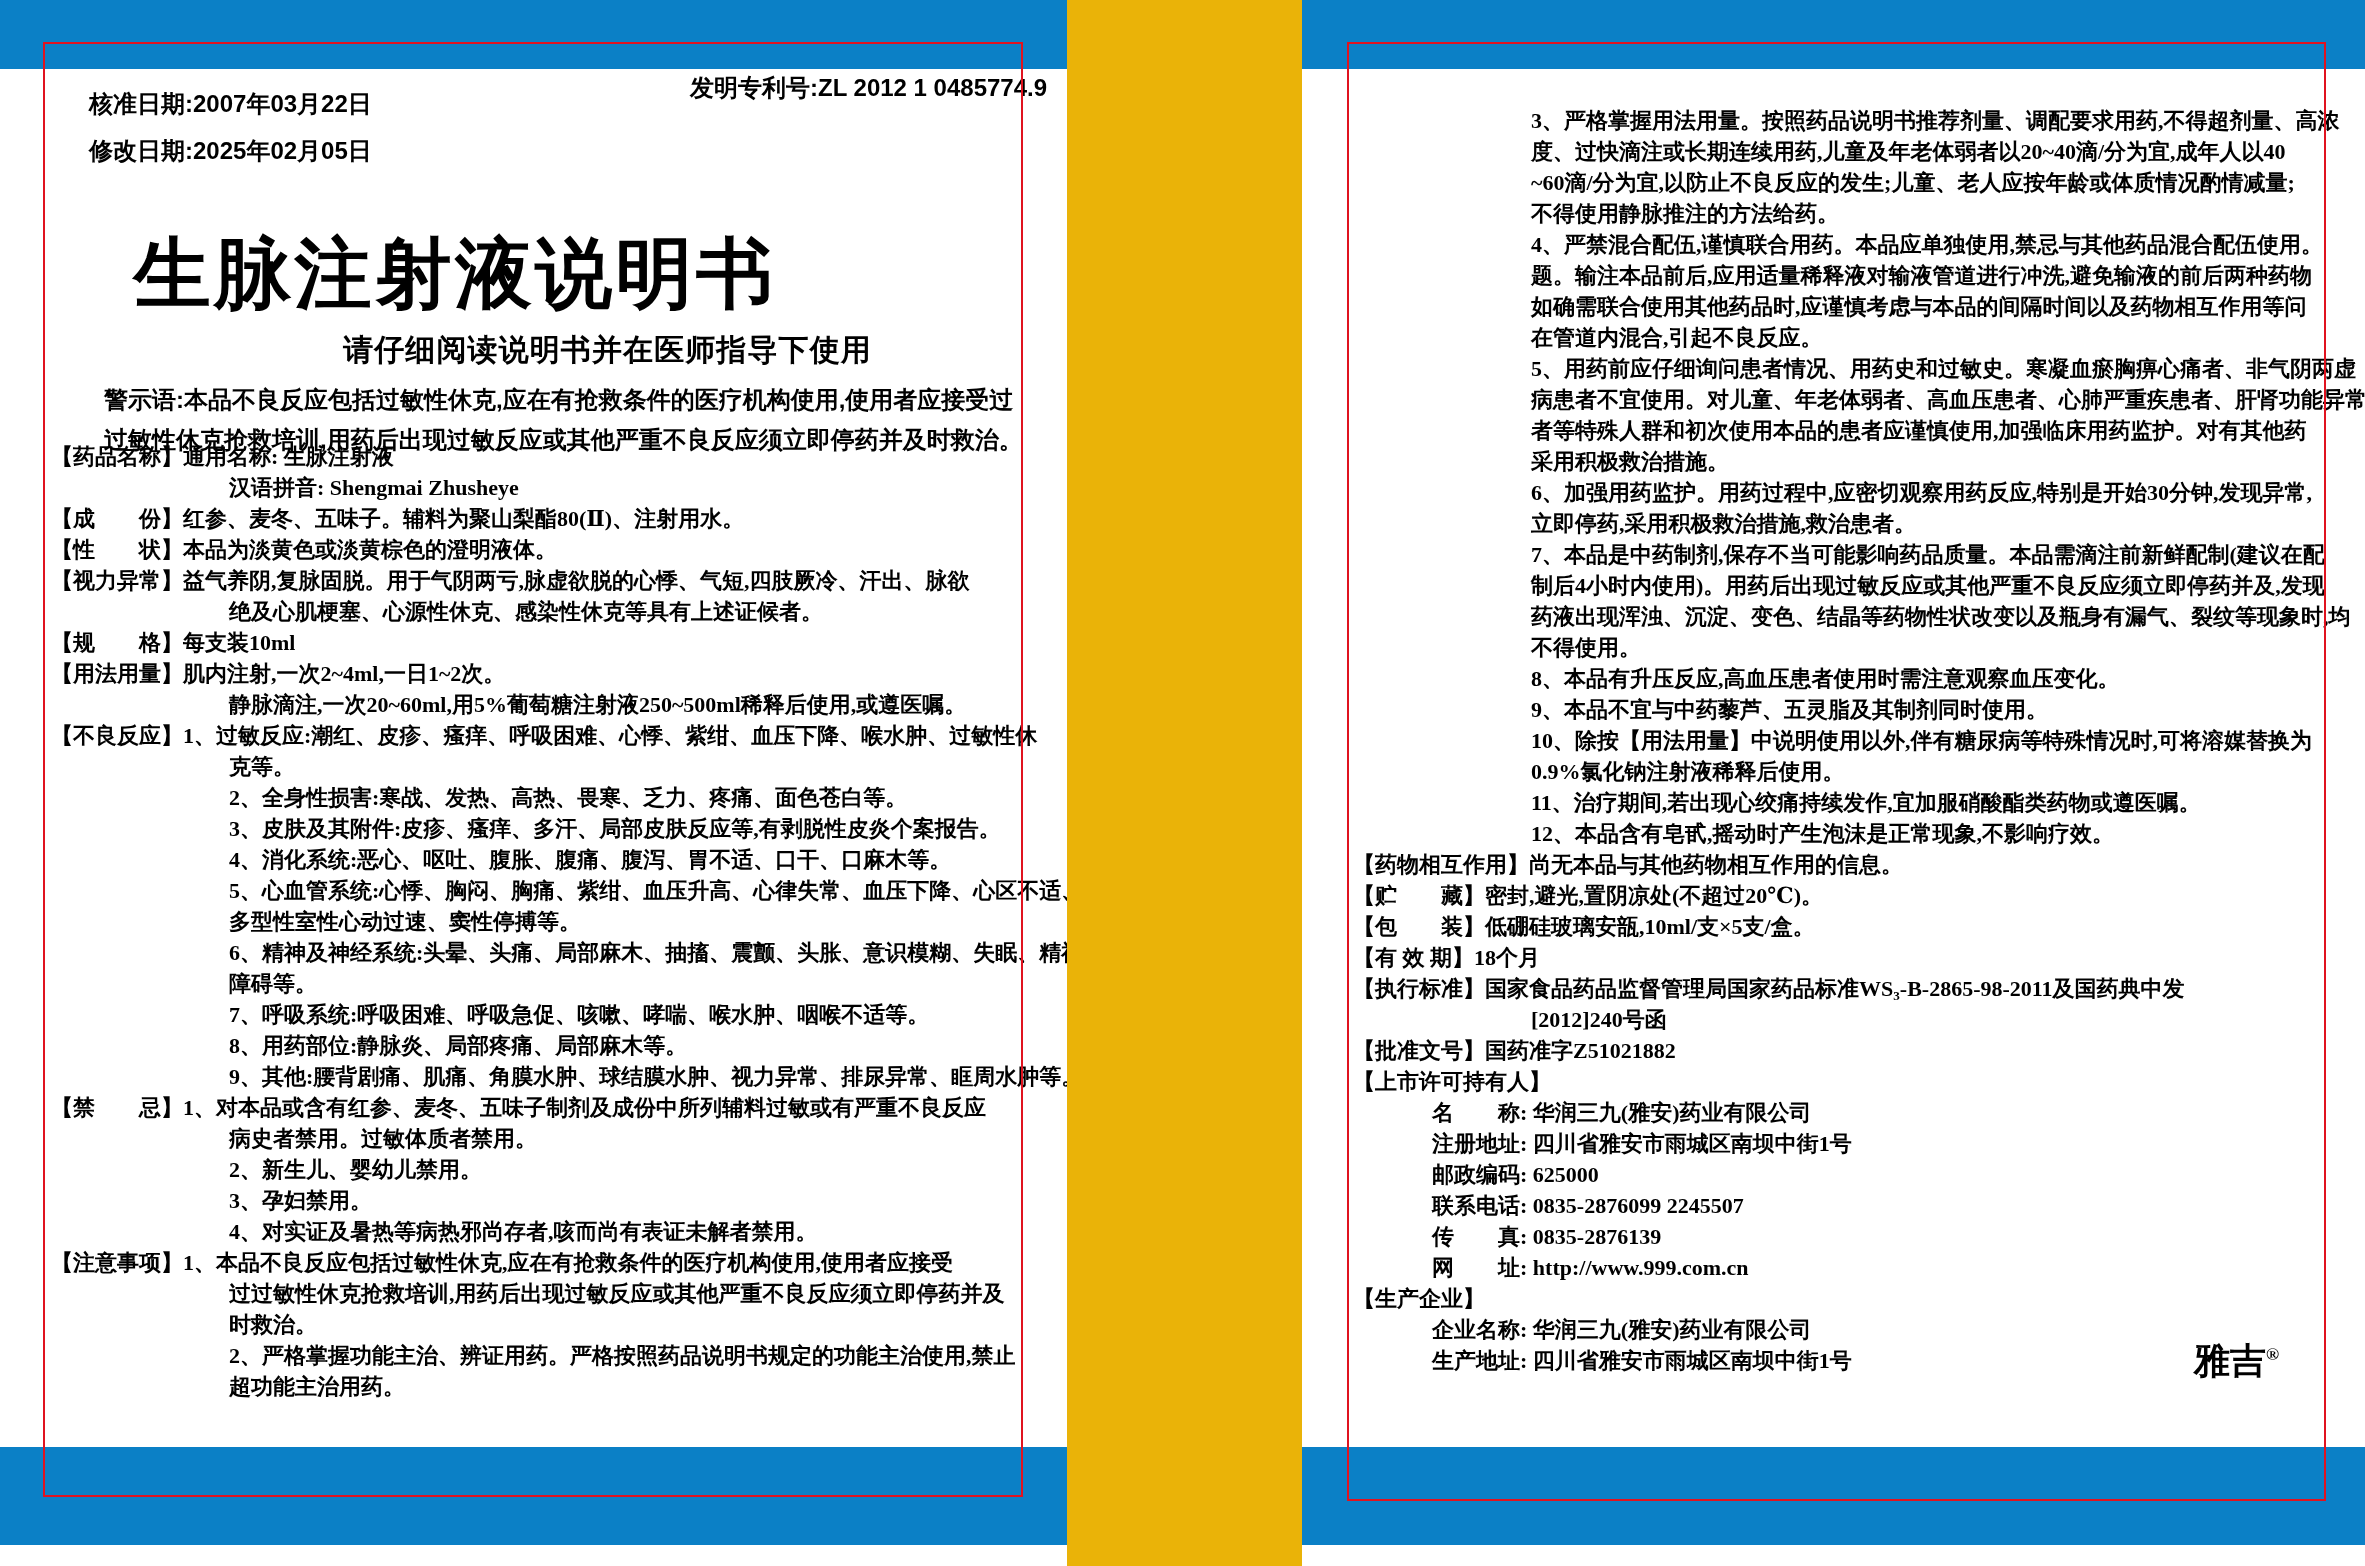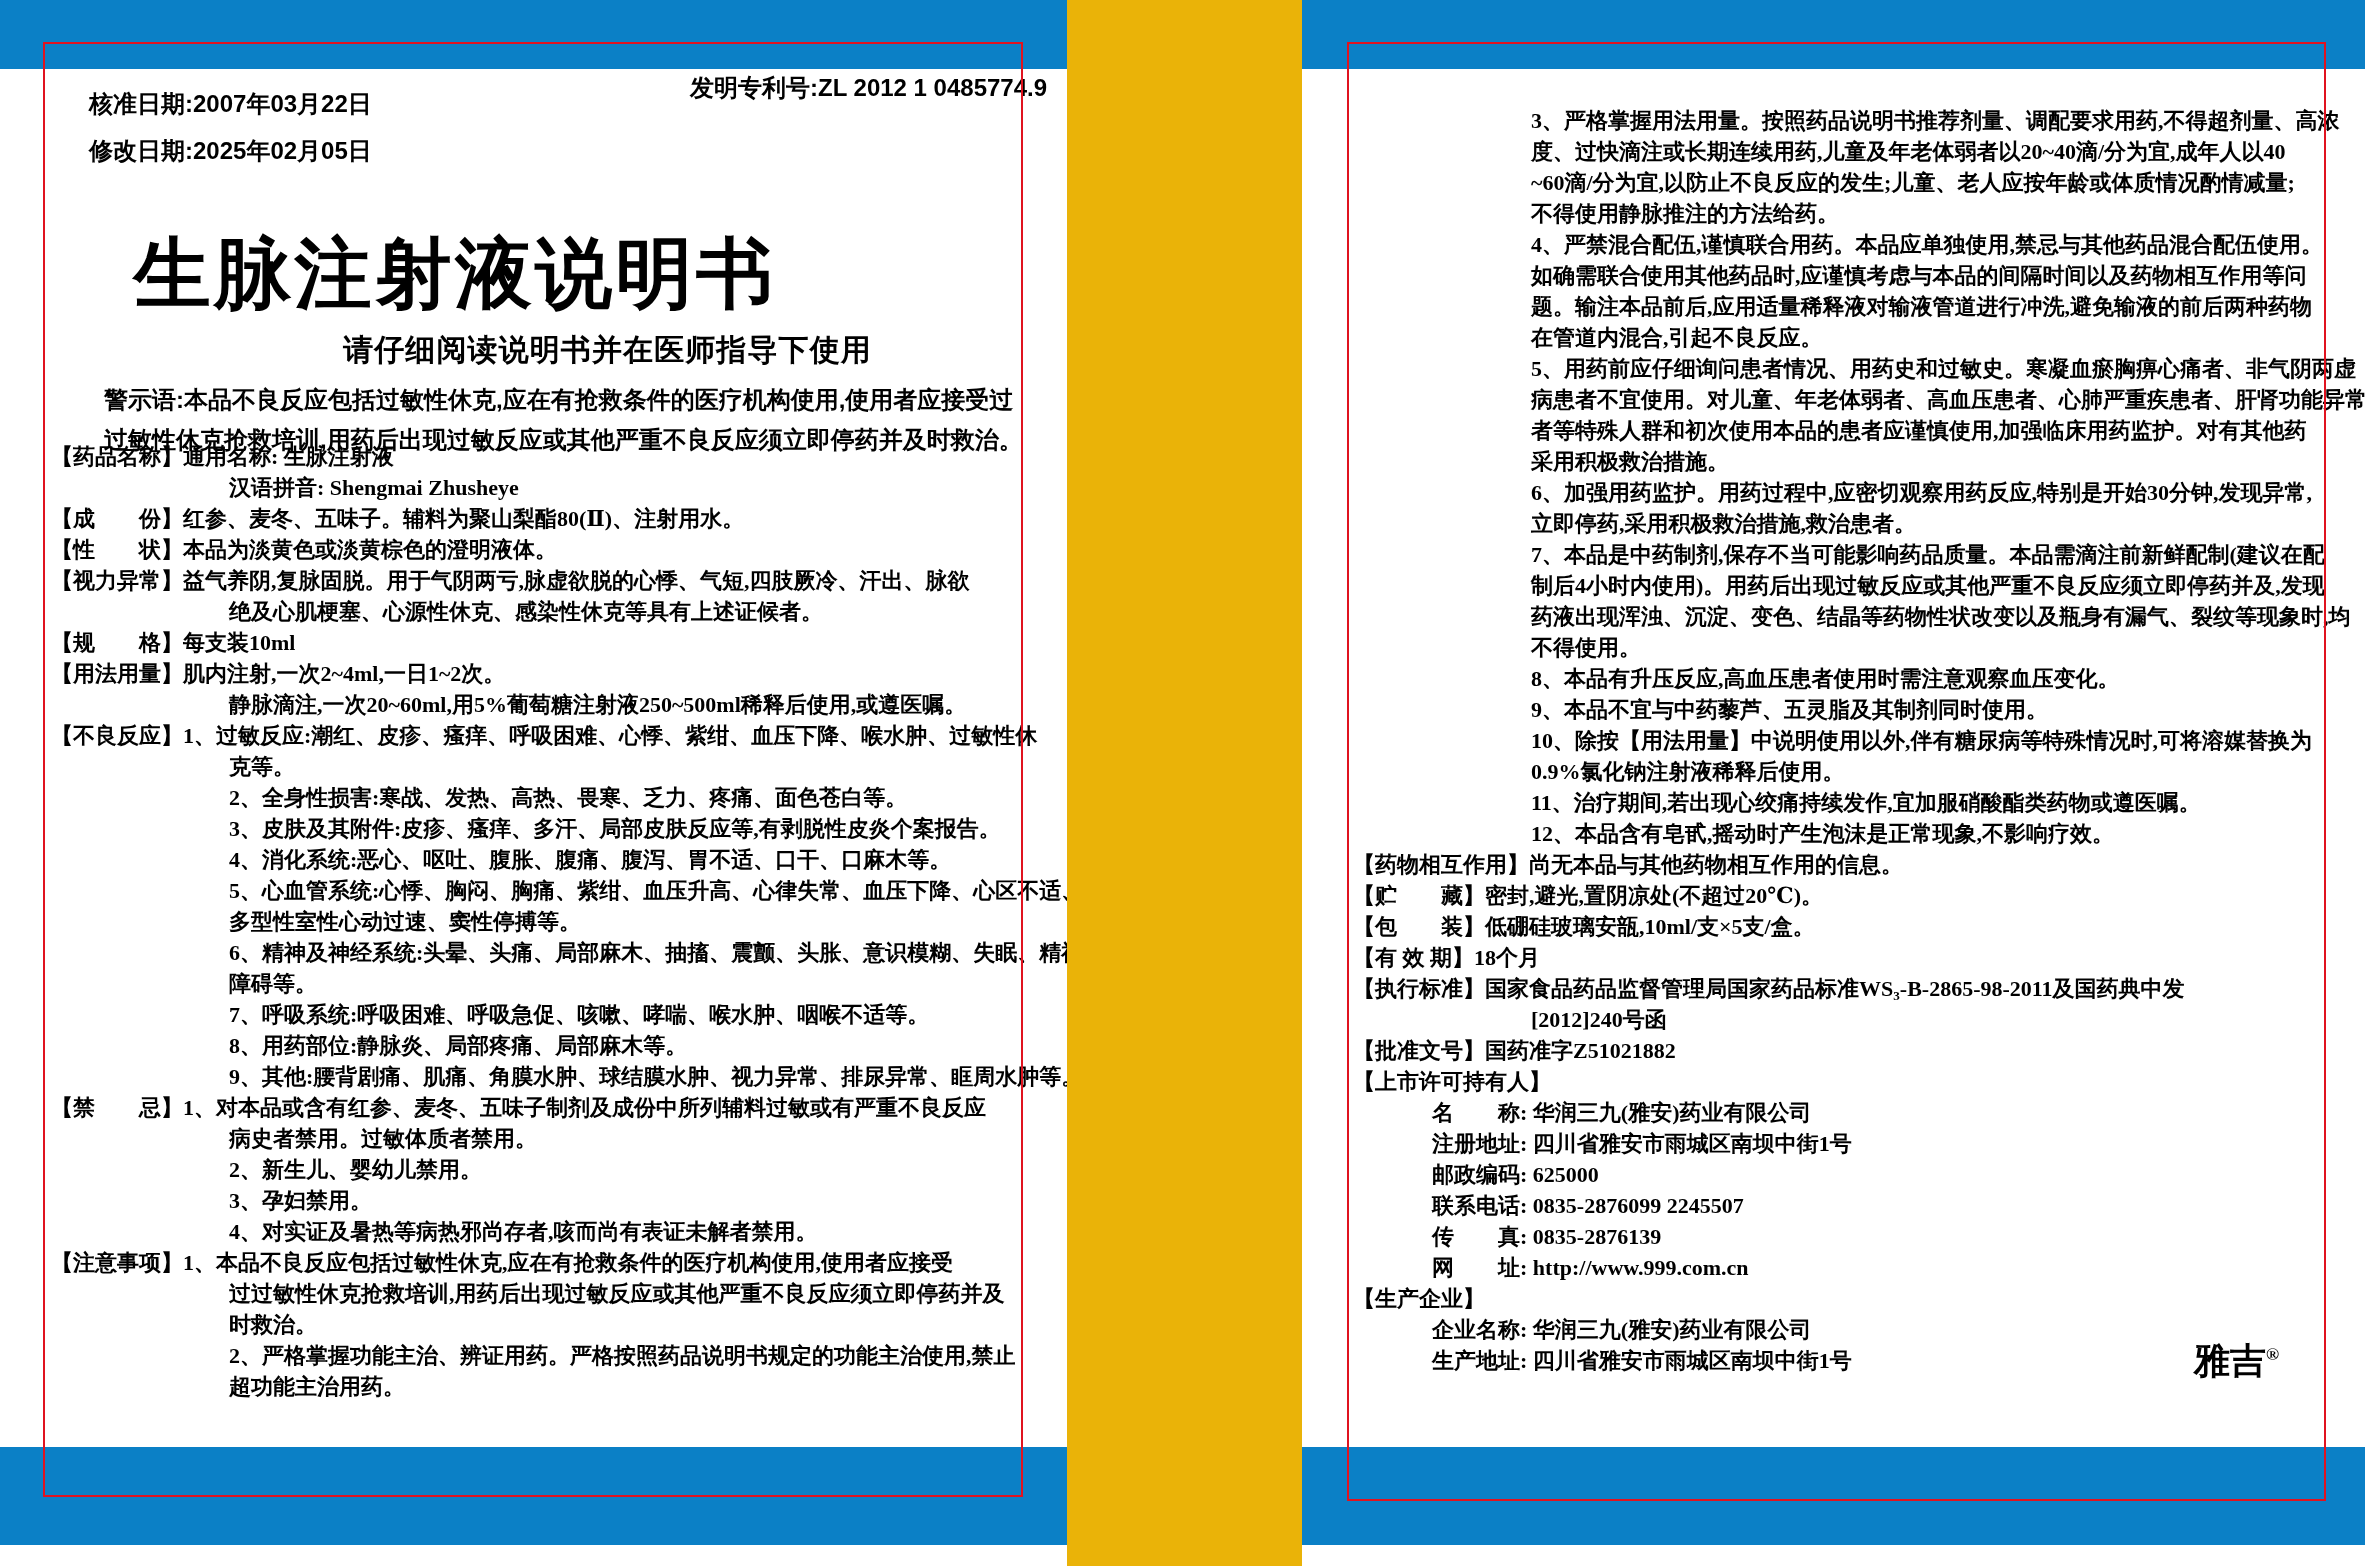--- a/index.html
+++ b/index.html
@@ -204,24 +204,24 @@
         <div class="ln ind-C">
           <span class="lab"></span><span class="txt">~60滴/分为宜,以防止不良反应的发生;儿童、老人应按年龄或体质情况酌情减量;</span>
         </div>
         <div class="ln ind-C">
           <span class="lab"></span><span class="txt">不得使用静脉推注的方法给药。</span>
         </div>
         <div class="ln ind-C">
           <span class="lab"></span><span class="txt">4、严禁混合配伍,谨慎联合用药。本品应单独使用,禁忌与其他药品混合配伍使用。</span>
         </div>
         <div class="ln ind-C">
+          <span class="lab"></span><span class="txt">题。输注本品前后,应用适量稀释液对输液管道进行冲洗,避免输液的前后两种药物</span>
+        </div>
+        <div class="ln ind-C">
           <span class="lab"></span><span class="txt">如确需联合使用其他药品时,应谨慎考虑与本品的间隔时间以及药物相互作用等问</span>
-        </div>
-        <div class="ln ind-C">
-          <span class="lab"></span><span class="txt">题。输注本品前后,应用适量稀释液对输液管道进行冲洗,避免输液的前后两种药物</span>
         </div>
         <div class="ln ind-C">
           <span class="lab"></span><span class="txt">在管道内混合,引起不良反应。</span>
         </div>
         <div class="ln ind-C">
           <span class="lab"></span><span class="txt">5、用药前应仔细询问患者情况、用药史和过敏史。寒凝血瘀胸痹心痛者、非气阴两虚</span>
         </div>
         <div class="ln ind-C">
           <span class="lab"></span><span class="txt">病患者不宜使用。对儿童、年老体弱者、高血压患者、心肺严重疾患者、肝肾功能异常</span>
         </div>

